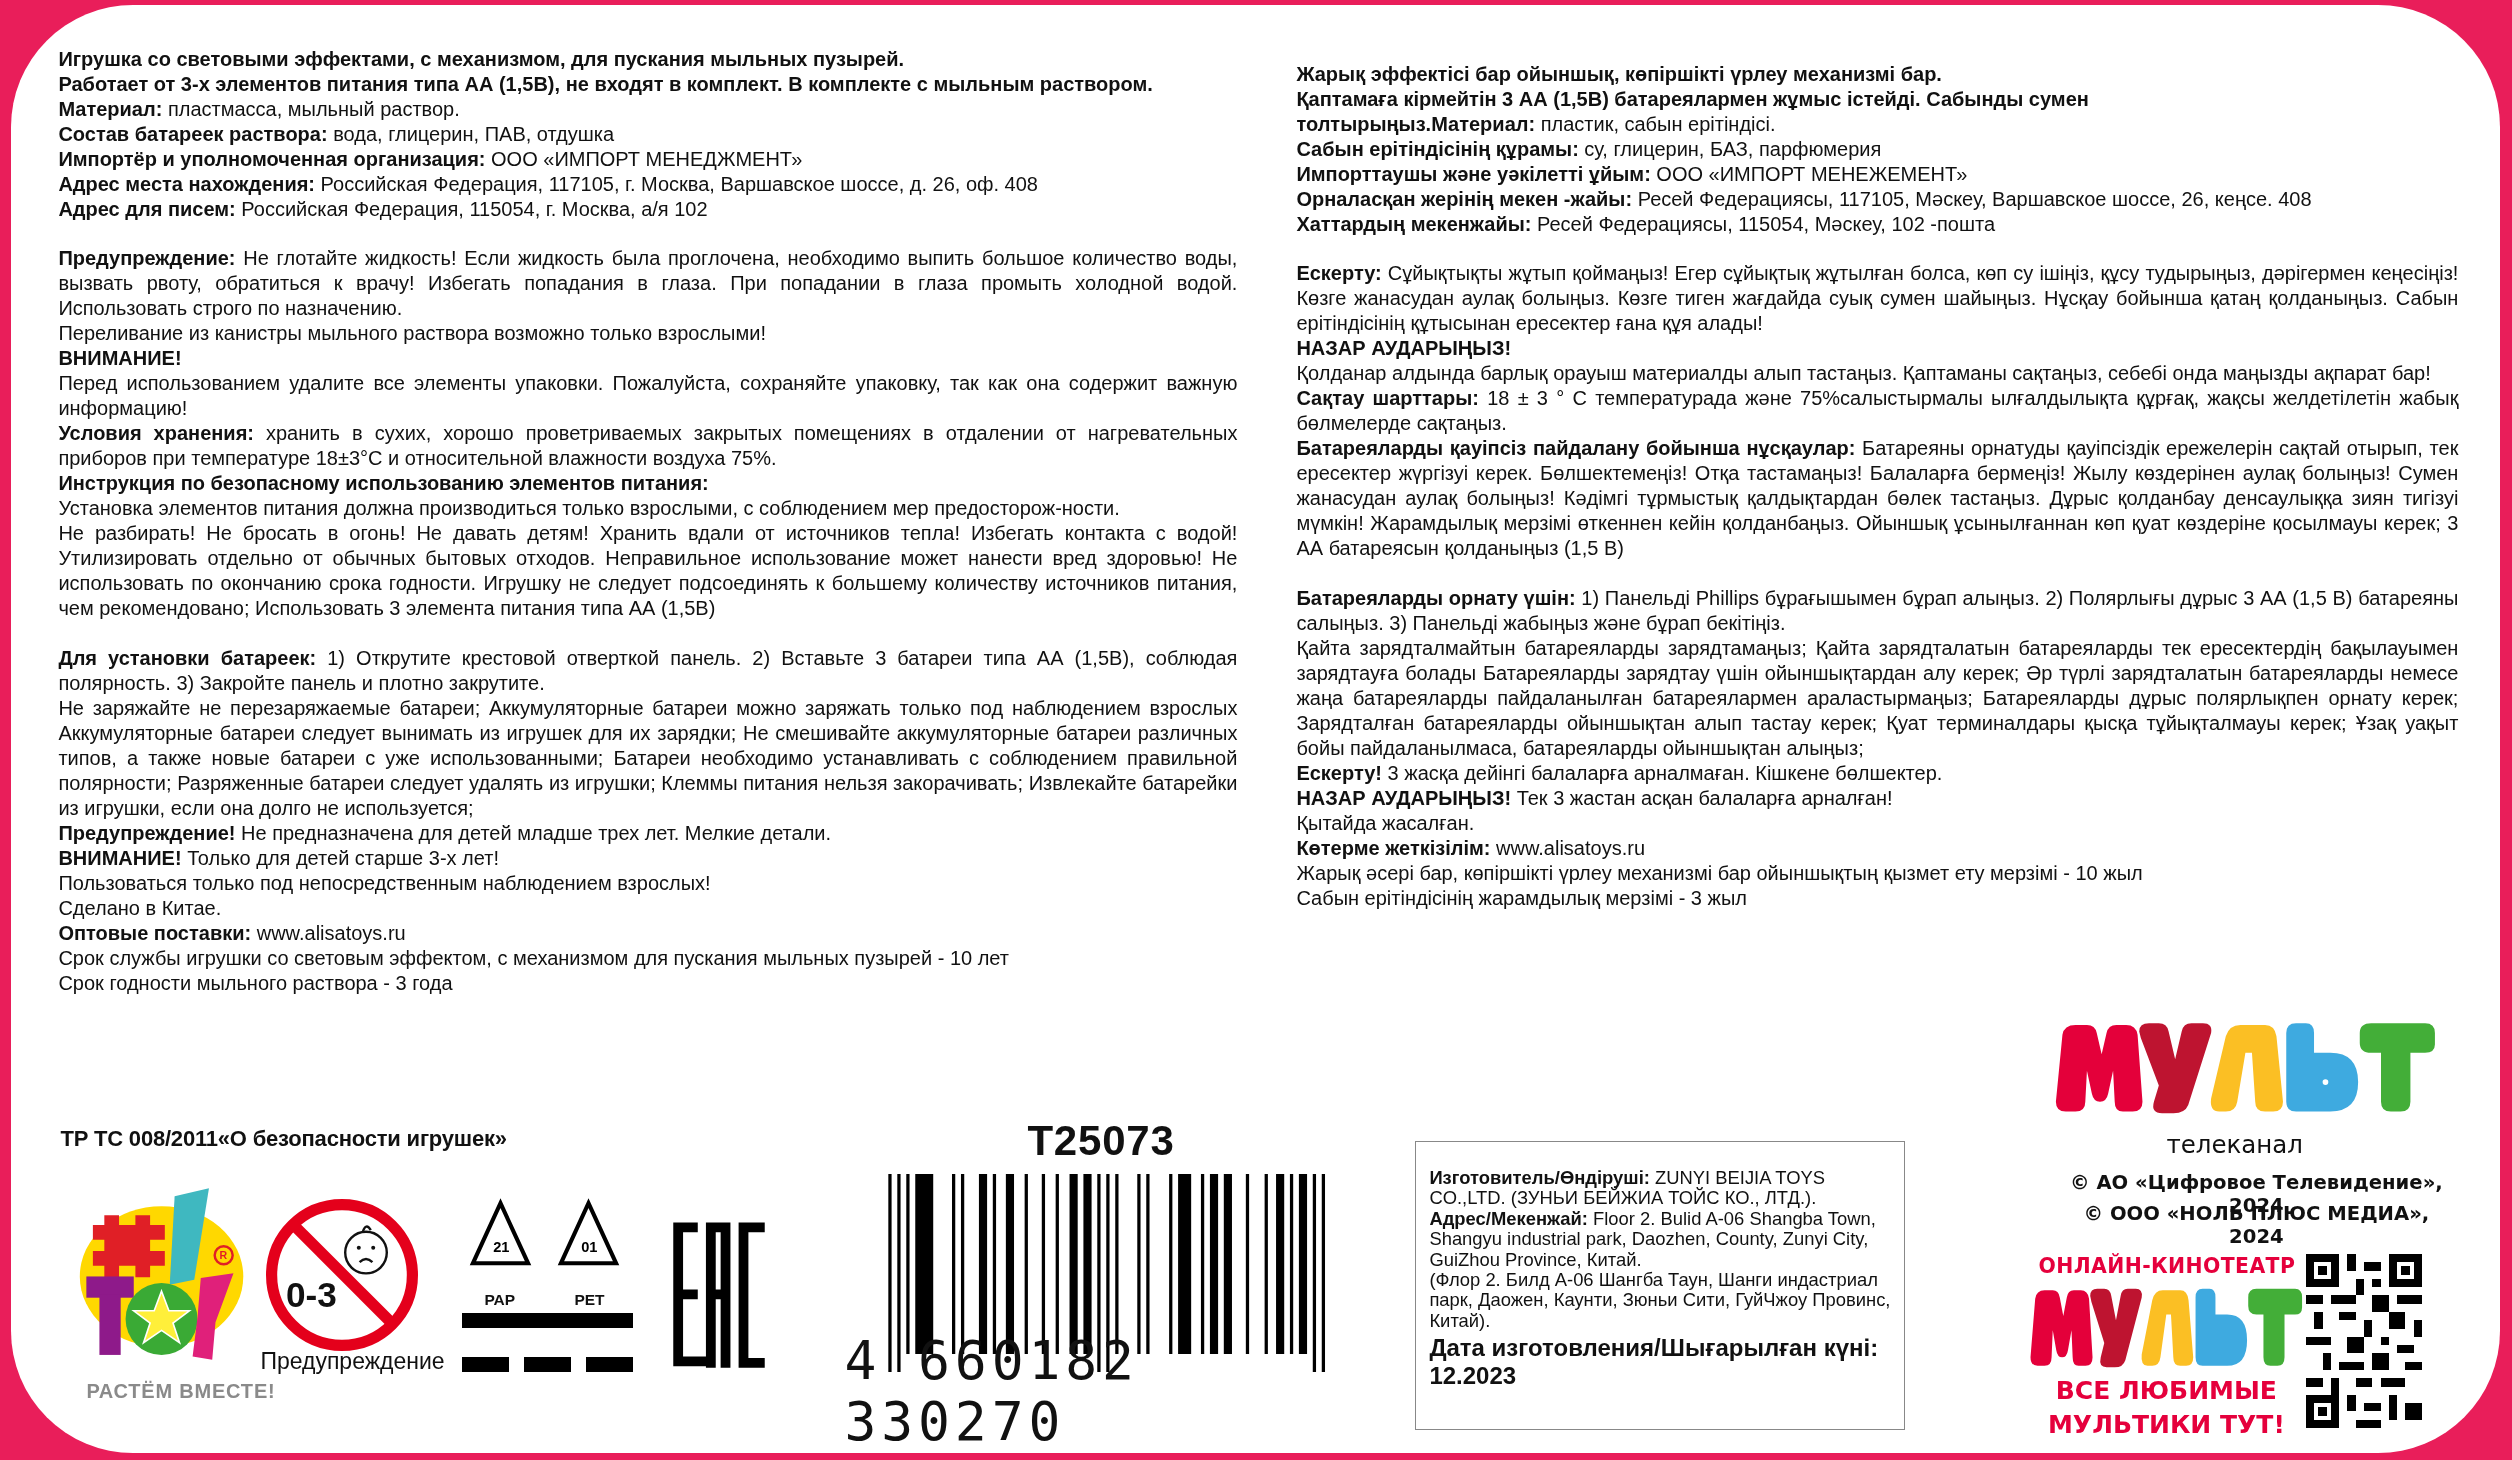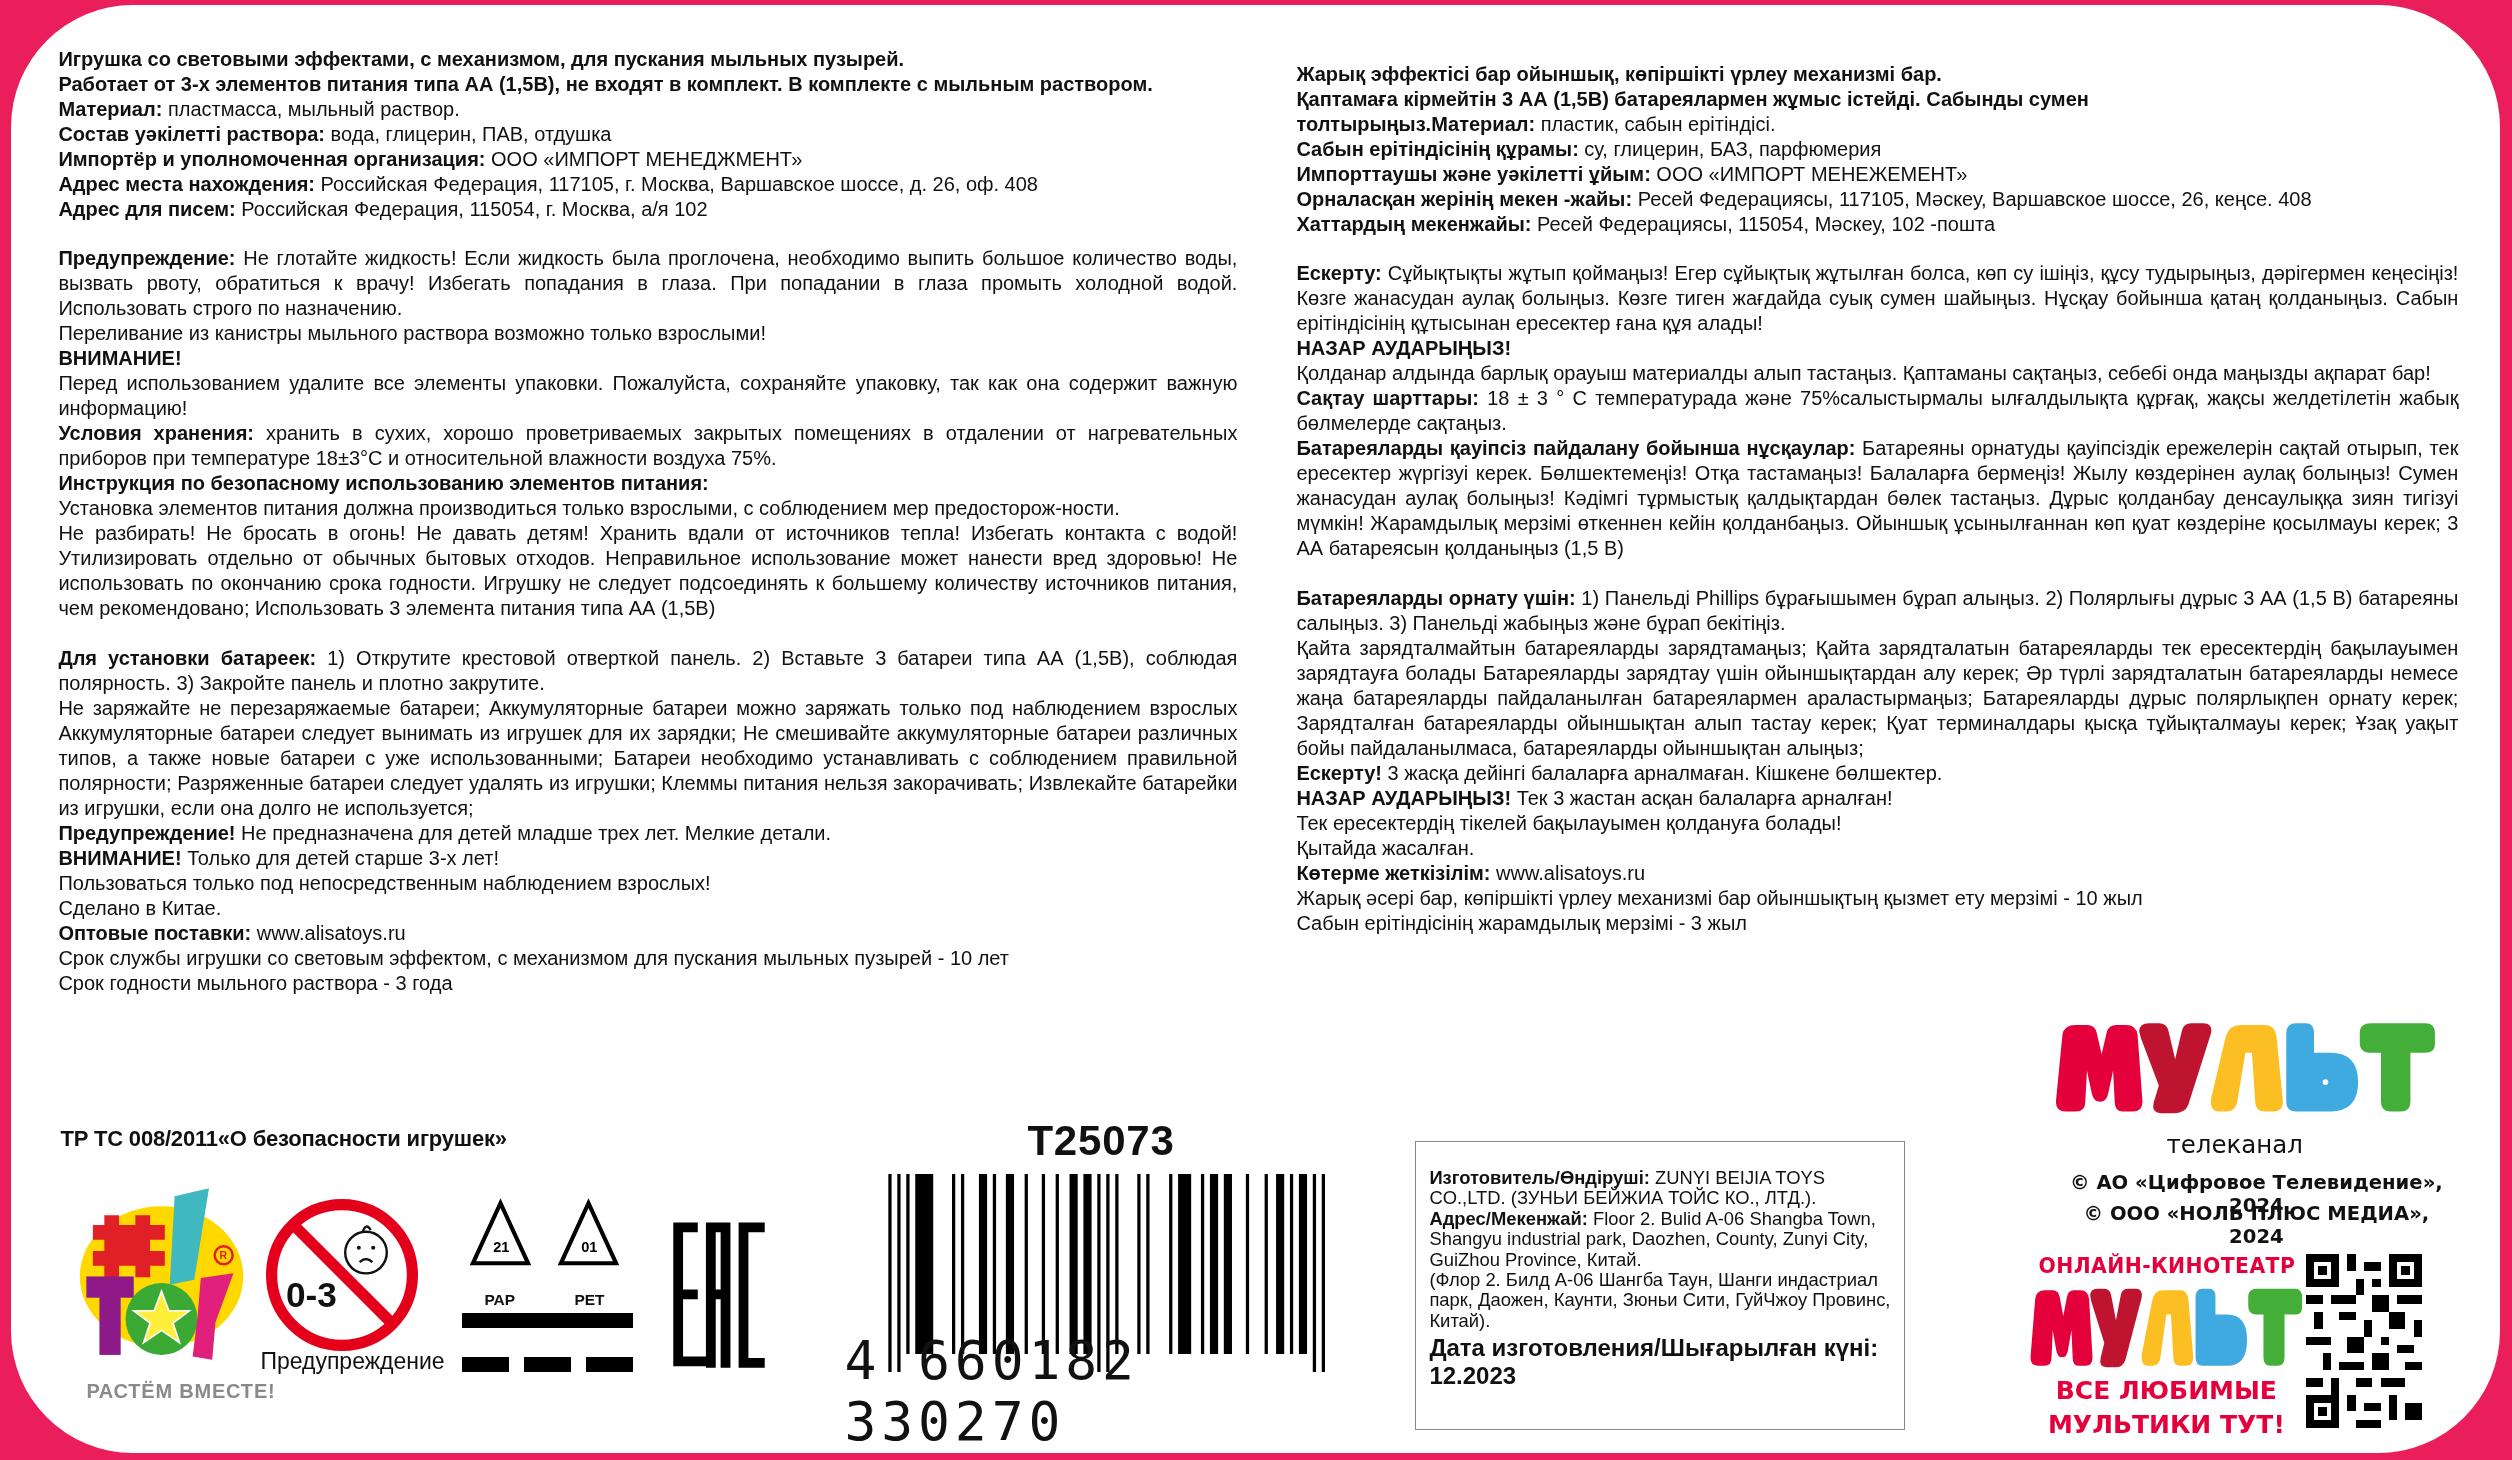--- a/index.html
+++ b/index.html
@@ -36,21 +36,21 @@
 </style>
 </head>
 <body>
 
 <div class="sheet">
 
   <div class="col col-left">
     <p class="bold-line">Игрушка со световыми эффектами, с механизмом, для пускания мыльных пузырей.</p>
     <p class="bold-line">Работает от 3-х элементов питания типа АА (1,5В), не входят в комплект. В комплекте с мыльным раствором.</p>
     <p><b>Материал:</b><span> пластмасса, мыльный раствор.</span></p>
-    <p><b>Состав уәкілетті раствора:</b><span> вода, глицерин, ПАВ, отдушка</span></p>
+    <p><b>Состав батареек раствора:</b><span> вода, глицерин, ПАВ, отдушка</span></p>
     <p><b>Импортёр и уполномоченная организация:</b><span> ООО «ИМПОРТ МЕНЕДЖМЕНТ»</span></p>
     <p><b>Адрес места нахождения:</b><span> Российская Федерация, 117105, г. Москва, Варшавское шоссе, д. 26, оф. 408</span></p>
     <p><b>Адрес для писем:</b><span> Российская Федерация, 115054, г. Москва, а/я 102</span></p>
     <div class="gap"></div>
     <p><b>Предупреждение:</b><span> Не глотайте жидкость! Если жидкость была проглочена, необходимо выпить большое количество воды, вызвать рвоту, обратиться к врачу! Избегать попадания в глаза. При попадании в глаза промыть холодной водой. Использовать строго по назначению.</span></p>
     <p>Переливание из канистры мыльного раствора возможно только взрослыми!</p>
     <p class="bold-line">ВНИМАНИЕ!</p>
     <p>Перед использованием удалите все элементы упаковки. Пожалуйста, сохраняйте упаковку, так как она содержит важную информацию!</p>
     <p><b>Условия хранения:</b><span> хранить в сухих, хорошо проветриваемых закрытых помещениях в отдалении от нагревательных приборов при температуре 18±3°С и относительной влажности воздуха 75%.</span></p>
     <p class="bold-line">Инструкция по безопасному использованию элементов питания:</p>
@@ -80,21 +80,20 @@
     <p><b>Ескерту:</b><span> Сұйықтықты жұтып қоймаңыз! Егер сұйықтық жұтылған болса, көп су ішіңіз, құсу тудырыңыз, дәрігермен кеңесіңіз! Көзге жанасудан аулақ болыңыз. Көзге тиген жағдайда суық сумен шайыңыз. Нұсқау бойынша қатаң қолданыңыз. Сабын ерітіндісінің құтысынан ересектер ғана құя алады!</span></p>
     <p class="bold-line">НАЗАР АУДАРЫҢЫЗ!</p>
     <p>Қолданар алдында барлық орауыш материалды алып тастаңыз. Қаптаманы сақтаңыз, себебі онда маңызды ақпарат бар!</p>
     <p><b>Сақтау шарттары:</b><span> 18 ± 3 ° С температурада және 75%салыстырмалы ылғалдылықта құрғақ, жақсы желдетілетін жабық бөлмелерде сақтаңыз.</span></p>
     <p><b>Батареяларды қауіпсіз пайдалану бойынша нұсқаулар:</b><span> Батареяны орнатуды қауіпсіздік ережелерін сақтай отырып, тек ересектер жүргізуі керек. Бөлшектемеңіз! Отқа тастамаңыз! Балаларға бермеңіз! Жылу көздерінен аулақ болыңыз! Сумен жанасудан аулақ болыңыз! Кәдімгі тұрмыстық қалдықтардан бөлек тастаңыз. Дұрыс қолданбау денсаулыққа зиян тигізуі мүмкін! Жарамдылық мерзімі өткеннен кейін қолданбаңыз. Ойыншық ұсынылғаннан көп қуат көздеріне қосылмауы керек; 3 АА батареясын қолданыңыз (1,5 В)</span></p>
     <div class="gap"></div>
     <p><b>Батареяларды орнату үшін:</b><span> 1) Панельді Phillips бұрағышымен бұрап алыңыз. 2) Полярлығы дұрыс 3 АА (1,5 В) батареяны салыңыз. 3) Панельді жабыңыз және бұрап бекітіңіз.</span></p>
     <p>Қайта зарядталмайтын батареяларды зарядтамаңыз; Қайта зарядталатын батареяларды тек ересектердің бақылауымен зарядтауға болады Батареяларды зарядтау үшін ойыншықтардан алу керек; Әр түрлі зарядталатын батареяларды немесе жаңа батареяларды пайдаланылған батареялармен араластырмаңыз; Батареяларды дұрыс полярлықпен орнату керек; Зарядталған батареяларды ойыншықтан алып тастау керек; Қуат терминалдары қысқа тұйықталмауы керек; Ұзақ уақыт бойы пайдаланылмаса, батареяларды ойыншықтан алыңыз;</p>
     <p><b>Ескерту!</b><span> 3 жасқа дейінгі балаларға арналмаған. Кішкене бөлшектер.</span></p>
     <p><b>НАЗАР АУДАРЫҢЫЗ!</b><span> Тек 3 жастан асқан балаларға арналған!</span></p>
-    <p>Тек ересектердің тікелей бақылауымен қолдануға болады!</p>
     <p>Қытайда жасалған.</p>
     <p><b>Көтерме жеткізілім:</b><span> www.alisatoys.ru</span></p>
     <p>Жарық әсері бар, көпіршікті үрлеу механизмі бар ойыншықтың қызмет ету мерзімі - 10 жыл</p>
     <p>Сабын ерітіндісінің жарамдылық мерзімі - 3 жыл</p>
   </div>
 
   <div class="trtc">ТР ТС 008/2011«О безопасности игрушек»</div>
   <div class="article">Т25073</div>
 
   <svg class="logo-1toy" viewBox="0 0 230 230">

